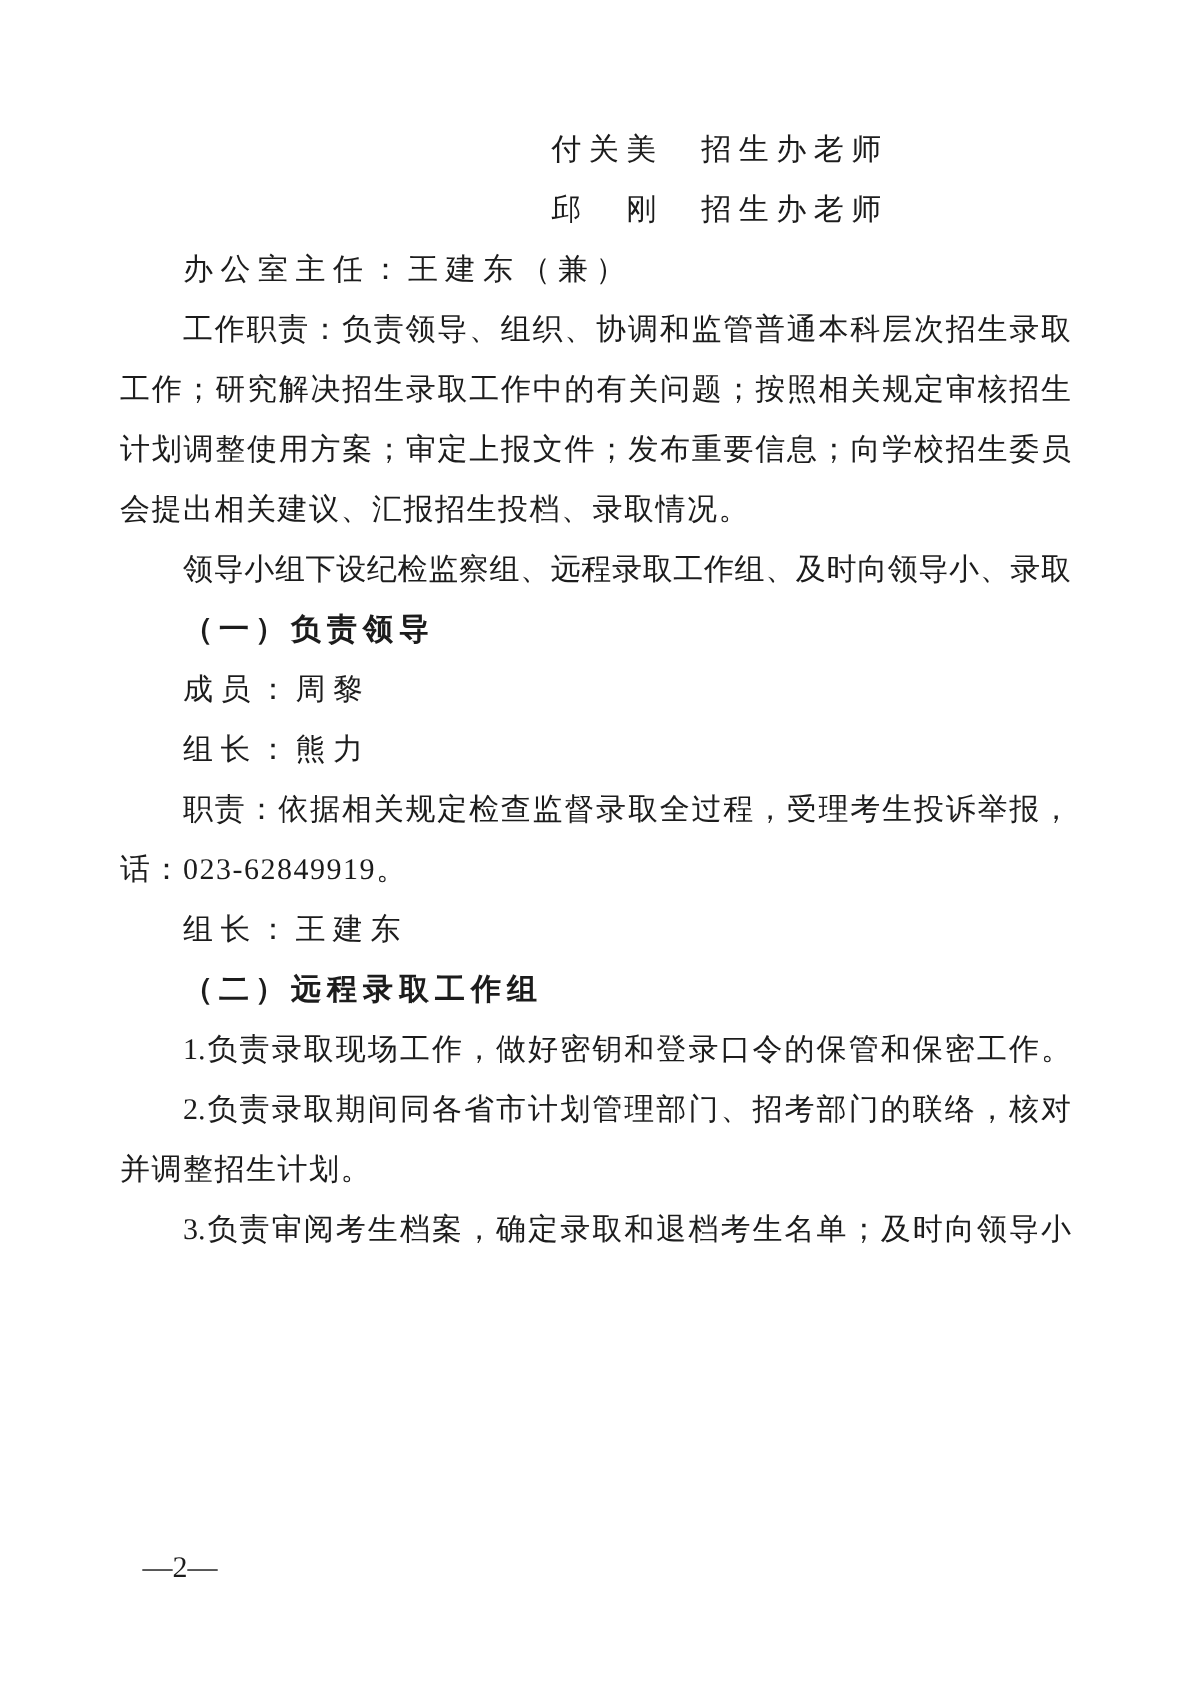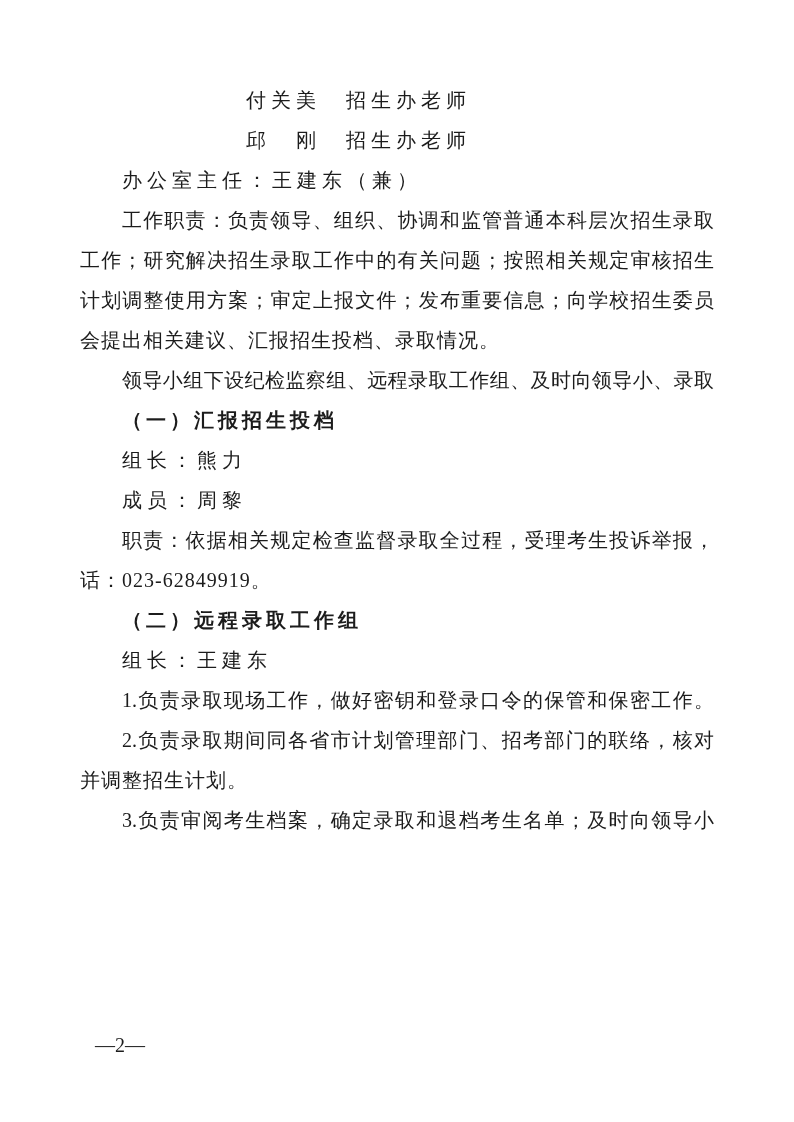--- a/index.html
+++ b/index.html
@@ -38,21 +38,21 @@
     letter-spacing: 0;
     text-align: justify;
     text-align-last: justify;
     overflow: hidden;
   }
   
   .l-indent { padding-left: 42px; }
   
   .l-sp { letter-spacing: 5px; }
   
-  .l-name { padding-left: 166px; letter-spacing: 5px; }
+  .l-name { padding-left: 166px; letter-spacing: 5px; text-align: center; }
   
   .l-head {
     font-weight: 700;
     font-family: "Liberation Sans", "DejaVu Sans", sans-serif;
     letter-spacing: 4px;
   }
   .page-number {
     position: absolute;
     left: 95px;
     top: 1025px;
@@ -68,26 +68,26 @@
 <div class="page">
   <div class="doc">
     <div class="line l-name">付关美　招生办老师</div>
     <div class="line l-name">邱　刚　招生办老师</div>
     <div class="line l-indent l-sp">办公室主任：王建东（兼）</div>
     <div class="line l-indent l-just">工作职责：负责领导、组织、协调和监管普通本科层次招生录取</div>
     <div class="line l-just">工作；研究解决招生录取工作中的有关问题；按照相关规定审核招生</div>
     <div class="line l-just">计划调整使用方案；审定上报文件；发布重要信息；向学校招生委员</div>
     <div class="line">会提出相关建议、汇报招生投档、录取情况。</div>
     <div class="line l-indent l-just">领导小组下设纪检监察组、远程录取工作组、及时向领导小、录取</div>
-    <div class="line l-indent l-head">（一）汇报招生投档</div>
+    <div class="line l-indent l-head">（一）负责领导</div>
+    <div class="line l-indent l-sp">成员：周黎</div>
     <div class="line l-indent l-sp">组长：熊力</div>
-    <div class="line l-indent l-sp">成员：周黎</div>
     <div class="line l-indent l-just">职责：依据相关规定检查监督录取全过程，受理考生投诉举报，</div>
     <div class="line">话：023-62849919。</div>
+    <div class="line l-indent l-sp">组长：王建东</div>
     <div class="line l-indent l-head">（二）远程录取工作组</div>
-    <div class="line l-indent l-sp">组长：王建东</div>
     <div class="line l-indent l-just">1.负责录取现场工作，做好密钥和登录口令的保管和保密工作。</div>
     <div class="line l-indent l-just">2.负责录取期间同各省市计划管理部门、招考部门的联络，核对</div>
     <div class="line">并调整招生计划。</div>
     <div class="line l-indent l-just">3.负责审阅考生档案，确定录取和退档考生名单；及时向领导小</div>
   </div>
   <div class="page-number">—2—</div>
 </div>
 
 </body></html>

